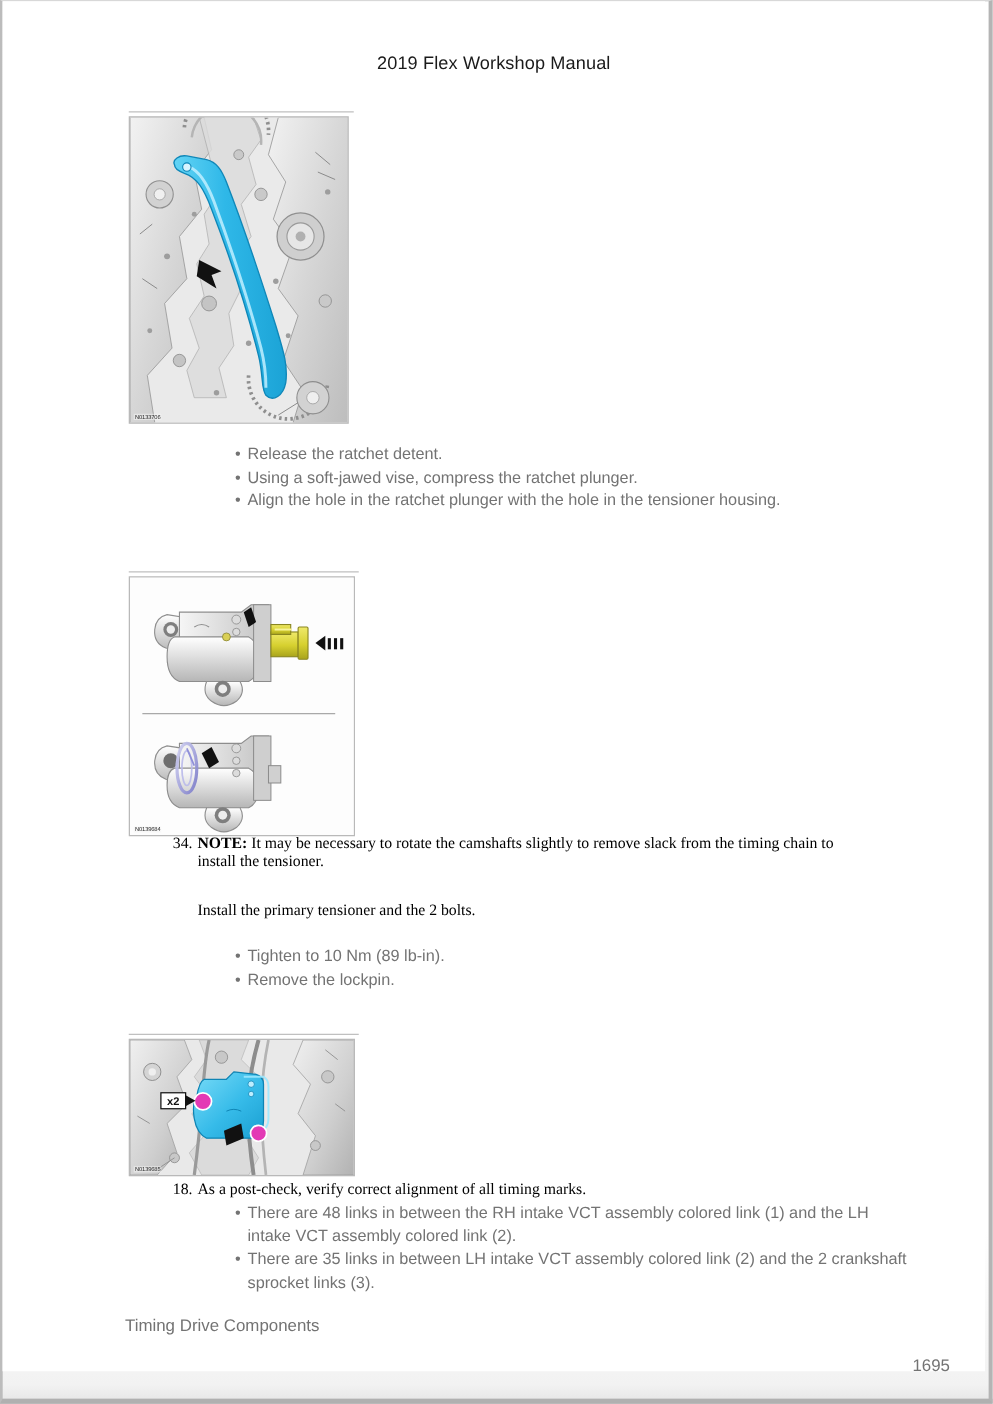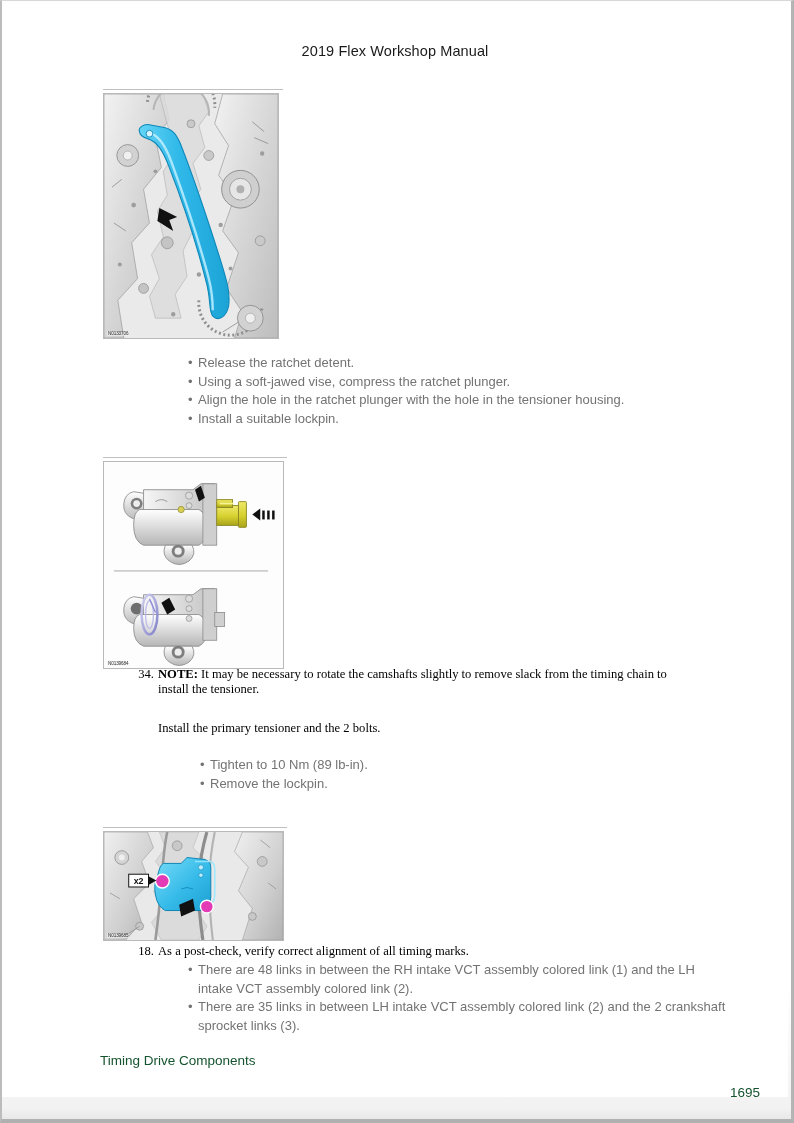--- a/index.html
+++ b/index.html
@@ -136,21 +136,21 @@
   }
 
   
   .doc-footer {
     position: absolute;
     left: 98px;
     top: 1052px;
     width: 660px;
     font-family: "Liberation Sans", sans-serif;
     font-size: 13.5px;
-    color: #14532d;
+    color: #737373;
   }
   .footer-left {
     float: left;
   }
   .footer-right {
     float: right;
     margin-top: 32px;
   }
 </style>
 </head>
@@ -236,23 +236,20 @@
 
   <div class="bullets" style="left:186px; top:353px; width:580px;">
     <span class="bullet-row">
       <span class="bullet-dot">•</span><span>Release the ratchet detent.</span>
     </span>
     <span class="bullet-row">
       <span class="bullet-dot">•</span><span>Using a soft-jawed vise, compress the ratchet plunger.</span>
     </span>
     <span class="bullet-row">
       <span class="bullet-dot">•</span><span>Align the hole in the ratchet plunger with the hole in the tensioner housing.</span>
-    </span>
-    <span class="bullet-row">
-      <span class="bullet-dot">•</span><span>Install a suitable lockpin.</span>
     </span>
   </div>
 
   <div class="figure" style="left:101px; top:436px; width:184px; height:214px;">
     <div class="rule" style="width:184px;"></div>
     <div class="fig-box" style="width:181px; height:208px; background:#fdfdfd;">
       <svg class="engine-bg" viewBox="0 0 181 208" preserveAspectRatio="none">
         <defs>
           <linearGradient id="metal2" x1="0" y1="0" x2="0" y2="1">
             <stop offset="0%" stop-color="#ffffff"></stop>
@@ -340,21 +337,21 @@
   <div class="step" style="left:126px; top:666px; width:650px;">
     <span class="step-num">34.</span>
     <span class="step-body">
       <span class="wrap-line"><span class="note-label">NOTE:</span><span> It may be necessary to rotate the camshafts slightly to remove slack from the timing chain to</span></span>
       <span class="wrap-line">install the tensioner.</span>
     </span>
   </div>
   <div class="step" style="left:126px; top:720px; width:650px;">
     <span class="step-body">Install the primary tensioner and the 2 bolts.</span>
   </div>
-  <div class="bullets" style="left:186px; top:755px; width:580px;margin-left:12px;">
+  <div class="bullets" style="left:186px; top:755px; width:580px;">
     <span class="bullet-row">
       <span class="bullet-dot">•</span><span>Tighten to 10 Nm (89 lb-in).</span>
     </span>
     <span class="bullet-row">
       <span class="bullet-dot">•</span><span>Remove the lockpin.</span>
     </span>
   </div>
 
   <div class="figure" style="left:101px; top:806px; width:184px; height:116px;">
     <div class="rule" style="width:184px;"></div>

